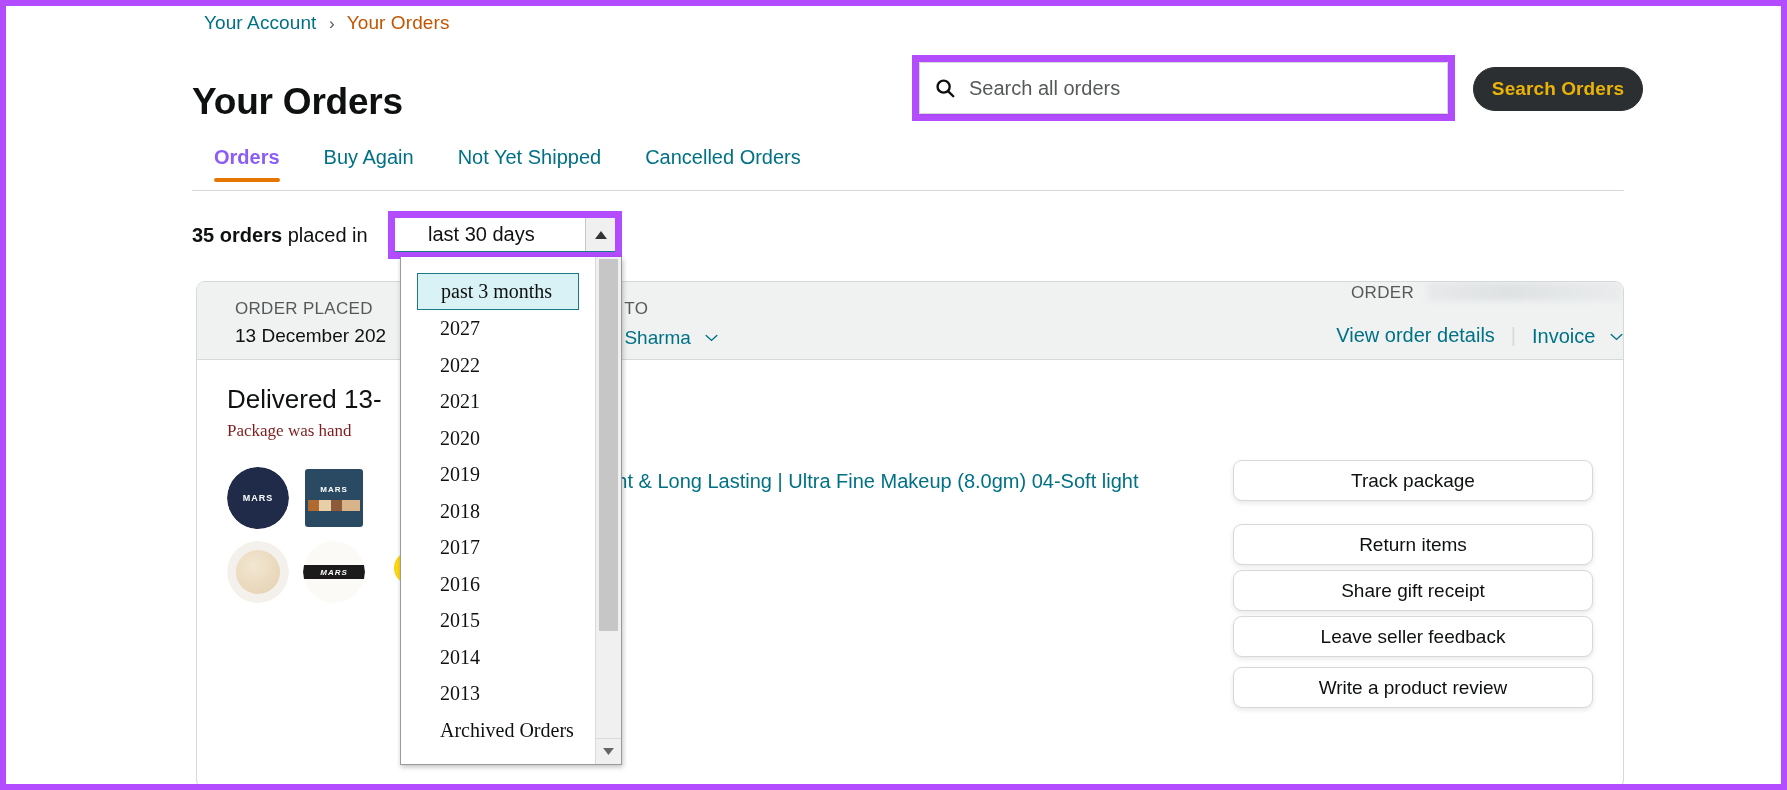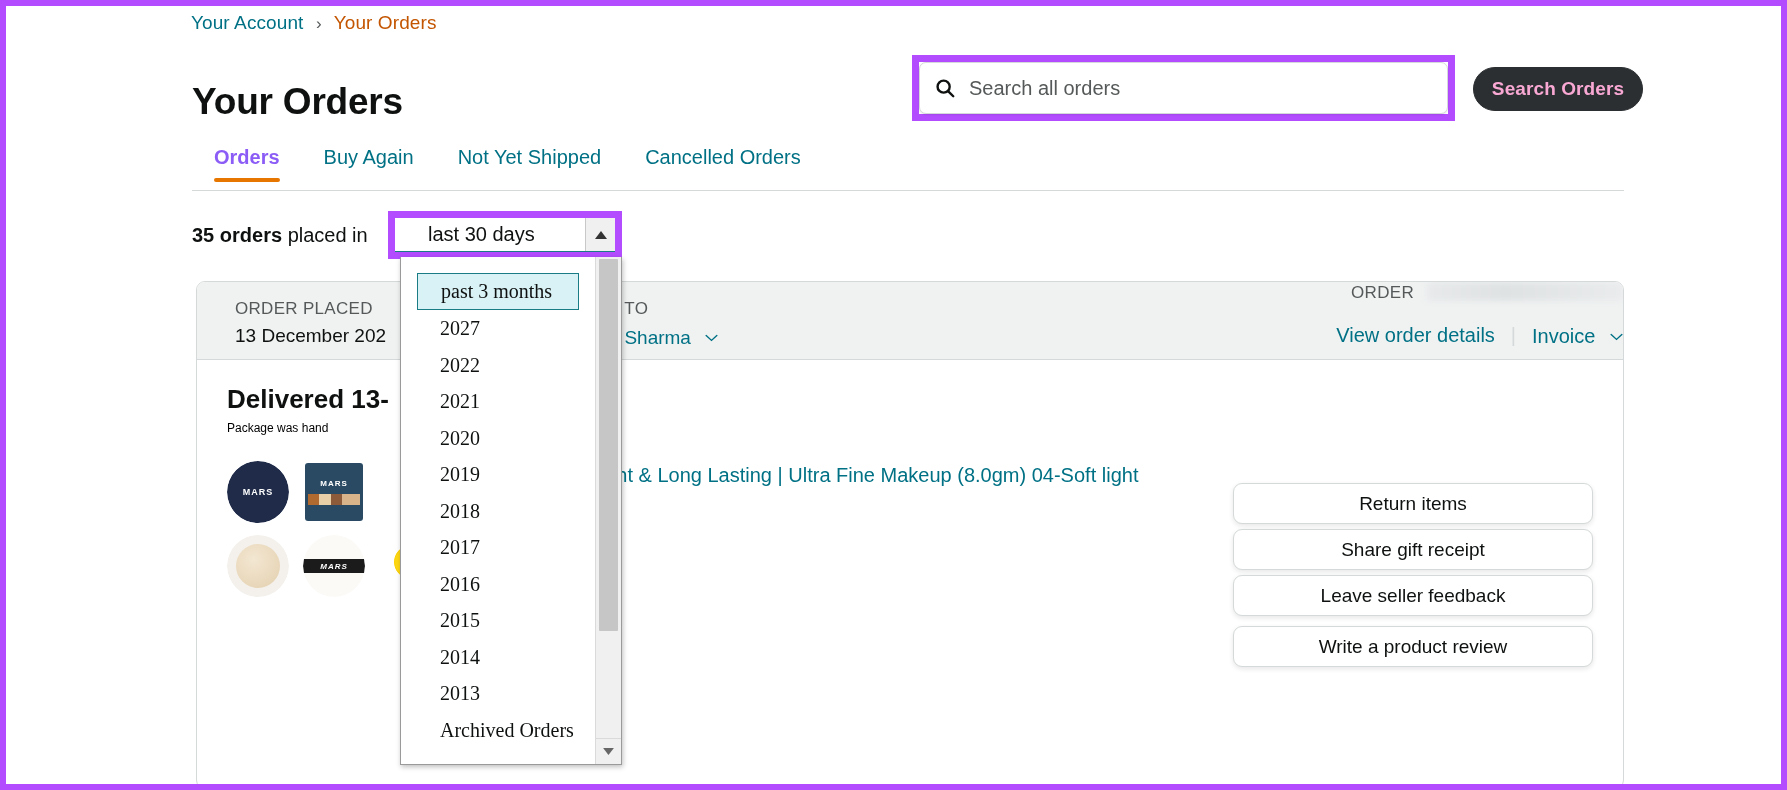--- a/index.html
+++ b/index.html
@@ -19,21 +19,21 @@
     overflow: hidden;
   }
   #page {
     position: absolute;
     left: 0; top: 0; right: 0; bottom: 0;
     background: #fff;
   }
 
   
   .breadcrumb {
-    position: absolute; left: 185px; top: 6px;
+    position: absolute; left: 198px; top: 6px;
     font-size: 19px; letter-spacing: .1px;
     white-space: nowrap;
   }
   .breadcrumb .crumb-link { color: #007185; text-decoration: none; }
   .breadcrumb .crumb-sep { color: #565959; margin: 0 7px; font-size: 17px; }
   .breadcrumb .crumb-current { color: #c45500; }
 
   
   .page-title {
     position: absolute; left: 186px; top: 50px;
@@ -46,37 +46,37 @@
     position: absolute; left: 906px; top: 49px;
     width: 543px; height: 66px;
     border: 7px solid #b34cff;
     background: #fff;
   }
   .search-box {
     position: absolute; left: 0; top: 0; width: 100%; height: 100%;
     display: flex; align-items: center;
     background: #fff;
     border: 1px solid #d5d9d9;
-    border-radius: 7px;
+    border-radius: 1px;
     box-shadow: 0 1px 2px rgba(15,17,17,.10);
     padding: 0 14px;
   }
   .search-icon { width: 22px; height: 22px; flex: 0 0 auto; margin-right: 11px; color:#0f1111;}
   .search-input {
     border: 0; outline: 0; background: transparent;
     font-family: "Liberation Sans", sans-serif;
     font-size: 20px; color: #0f1111; width: 100%;
   }
   .search-input::placeholder { color: #565959; opacity: 1; }
 
   .search-btn {
     position: absolute; left: 1467px; top: 61px;
     width: 170px; height: 44px;
     background: #2b2f31;
-    color: #f9a8d4;
+    color: #eab308;
     border: 1px solid #2b2f31;
     border-radius: 23px;
     font-family: "Liberation Sans", sans-serif;
     font-size: 19px; font-weight: 700;
     cursor: pointer;
     letter-spacing: .1px;
   }
 
   
   .tabs {
@@ -207,24 +207,24 @@
   }
   .oh-sep { color: #d5d9d9; margin: 0 16px; }
   .chev {
     display: inline-block; width: 13px; height: 8px; margin-left: 9px;
     vertical-align: 2px;
   }
 
   
   .order-body { position: relative; padding: 24px 30px 0 30px; }
   .delivered {
-    font-size: 26px; font-weight: 700; color: #0f1111;
+    font-size: 26px; font-weight: 400; color: #0f1111;
     margin: 0 0 6px 0;
   }
-  .delivered-sub { font-size: 12px; color: #000000; }
+  .delivered-sub { font-size: 17px; color: #7f1d1d; font-family: Liberation Serif, serif; }
 
   .prod-row { display: flex; margin-top: 26px; }
   .thumbs {
     flex: 0 0 180px; position: relative;
   }
   .thumb-grid {
     display: grid; grid-template-columns: 62px 62px; gap: 12px 14px;
   }
   .thumb {
     width: 62px; height: 62px; border-radius: 50%;
@@ -401,20 +401,21 @@
             </div>
           </div>
 
           <div class="prod-info">
             <div class="prod-title">se Powder | Lightweight &amp; Long Lasting | Ultra Fine Makeup (8.0gm) 04-Soft light</div>
             <div class="view-item-btn">ew your item</div>
           </div>
         </div>
 
         <div class="actions">
+          <button class="action-btn">Track package</button>
           <div class="action-gap-lg"></div>
           <button class="action-btn">Return items</button>
           <div class="action-gap-sm"></div>
           <button class="action-btn">Share gift receipt</button>
           <div class="action-gap-sm"></div>
           <button class="action-btn">Leave seller feedback</button>
           <div class="action-gap-sm"></div>
           <div class="action-gap-sm"></div>
           <button class="action-btn">Write a product review</button>
         </div>

